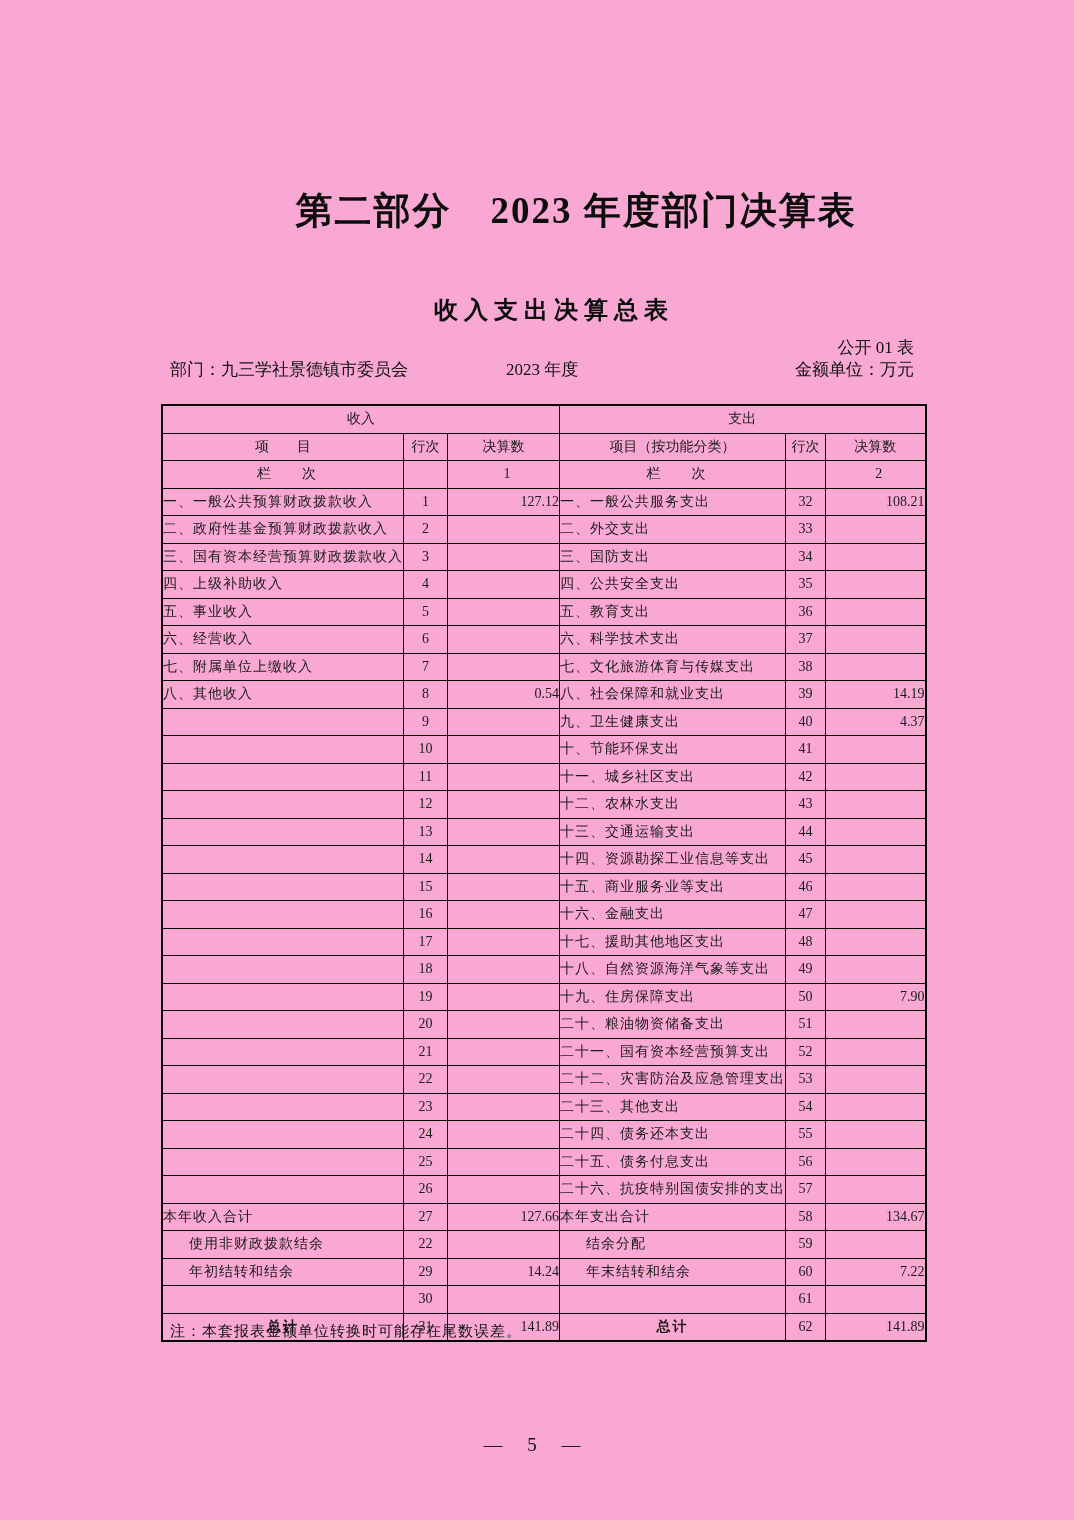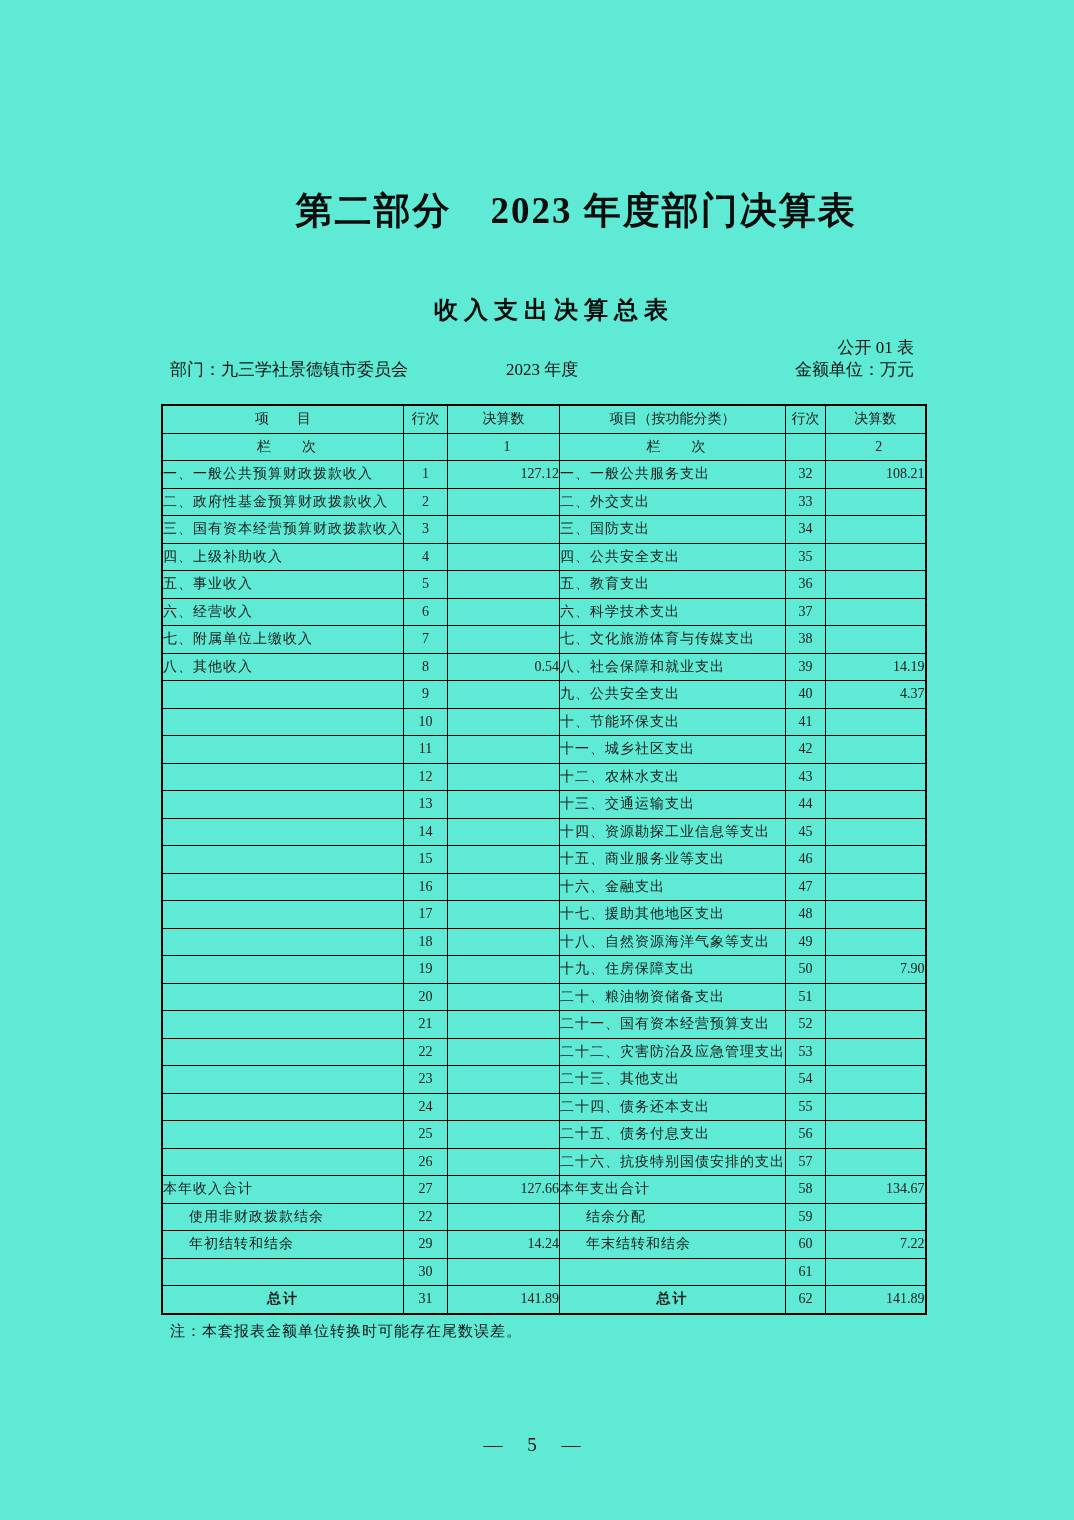--- a/index.html
+++ b/index.html
@@ -1,20 +1,20 @@
 <!DOCTYPE html>
 <html><head>
 <meta charset="utf-8">
 <style>
   html, body { margin: 0; padding: 0; background: #ffffff; }
   .page {
     position: relative;
     width: 1074px;
     height: 1520px;
-    background: #5eead4;
+    background: #f9a8d4;
     color: #111111;
     font-family: "Liberation Serif", "DejaVu Serif", serif;
     overflow: hidden;
   }
   .doc-title {
     position: absolute;
     top: 186px;
     left: 0;
     width: 1074px;
     box-sizing: border-box;
@@ -123,20 +123,24 @@
   <table class="budget">
     <colgroup>
       <col style="width:240px">
         <col style="width:44px">
         <col style="width:112px">
       <col style="width:220px">
         <col style="width:40px">
         <col style="width:100px">
     </colgroup>
     <thead>
+      <tr>
+        <th colspan="3">收入</th>
+        <th colspan="3">支出</th>
+      </tr>
       <tr>
         <th>项　　目</th>
         <th>行次</th>
         <th>决算数</th>
         <th>项目（按功能分类）</th>
         <th>行次</th>
         <th>决算数</th>
       </tr>
       <tr class="lanci">
         <td>栏　　次</td>
@@ -209,21 +213,21 @@
           <td class="c-line">8</td>
           <td class="c-val">0.54</td>
           <td class="c-item">八、社会保障和就业支出</td>
           <td class="c-line">39</td>
           <td class="c-val">14.19</td>
         </tr>
         <tr>
           <td class="c-item"></td>
           <td class="c-line">9</td>
           <td class="c-val"></td>
-          <td class="c-item">九、公共安全支出</td>
+          <td class="c-item">九、卫生健康支出</td>
           <td class="c-line">40</td>
           <td class="c-val">4.37</td>
         </tr>
         <tr>
           <td class="c-item"></td>
           <td class="c-line">10</td>
           <td class="c-val"></td>
           <td class="c-item">十、节能环保支出</td>
           <td class="c-line">41</td>
           <td class="c-val"></td>

